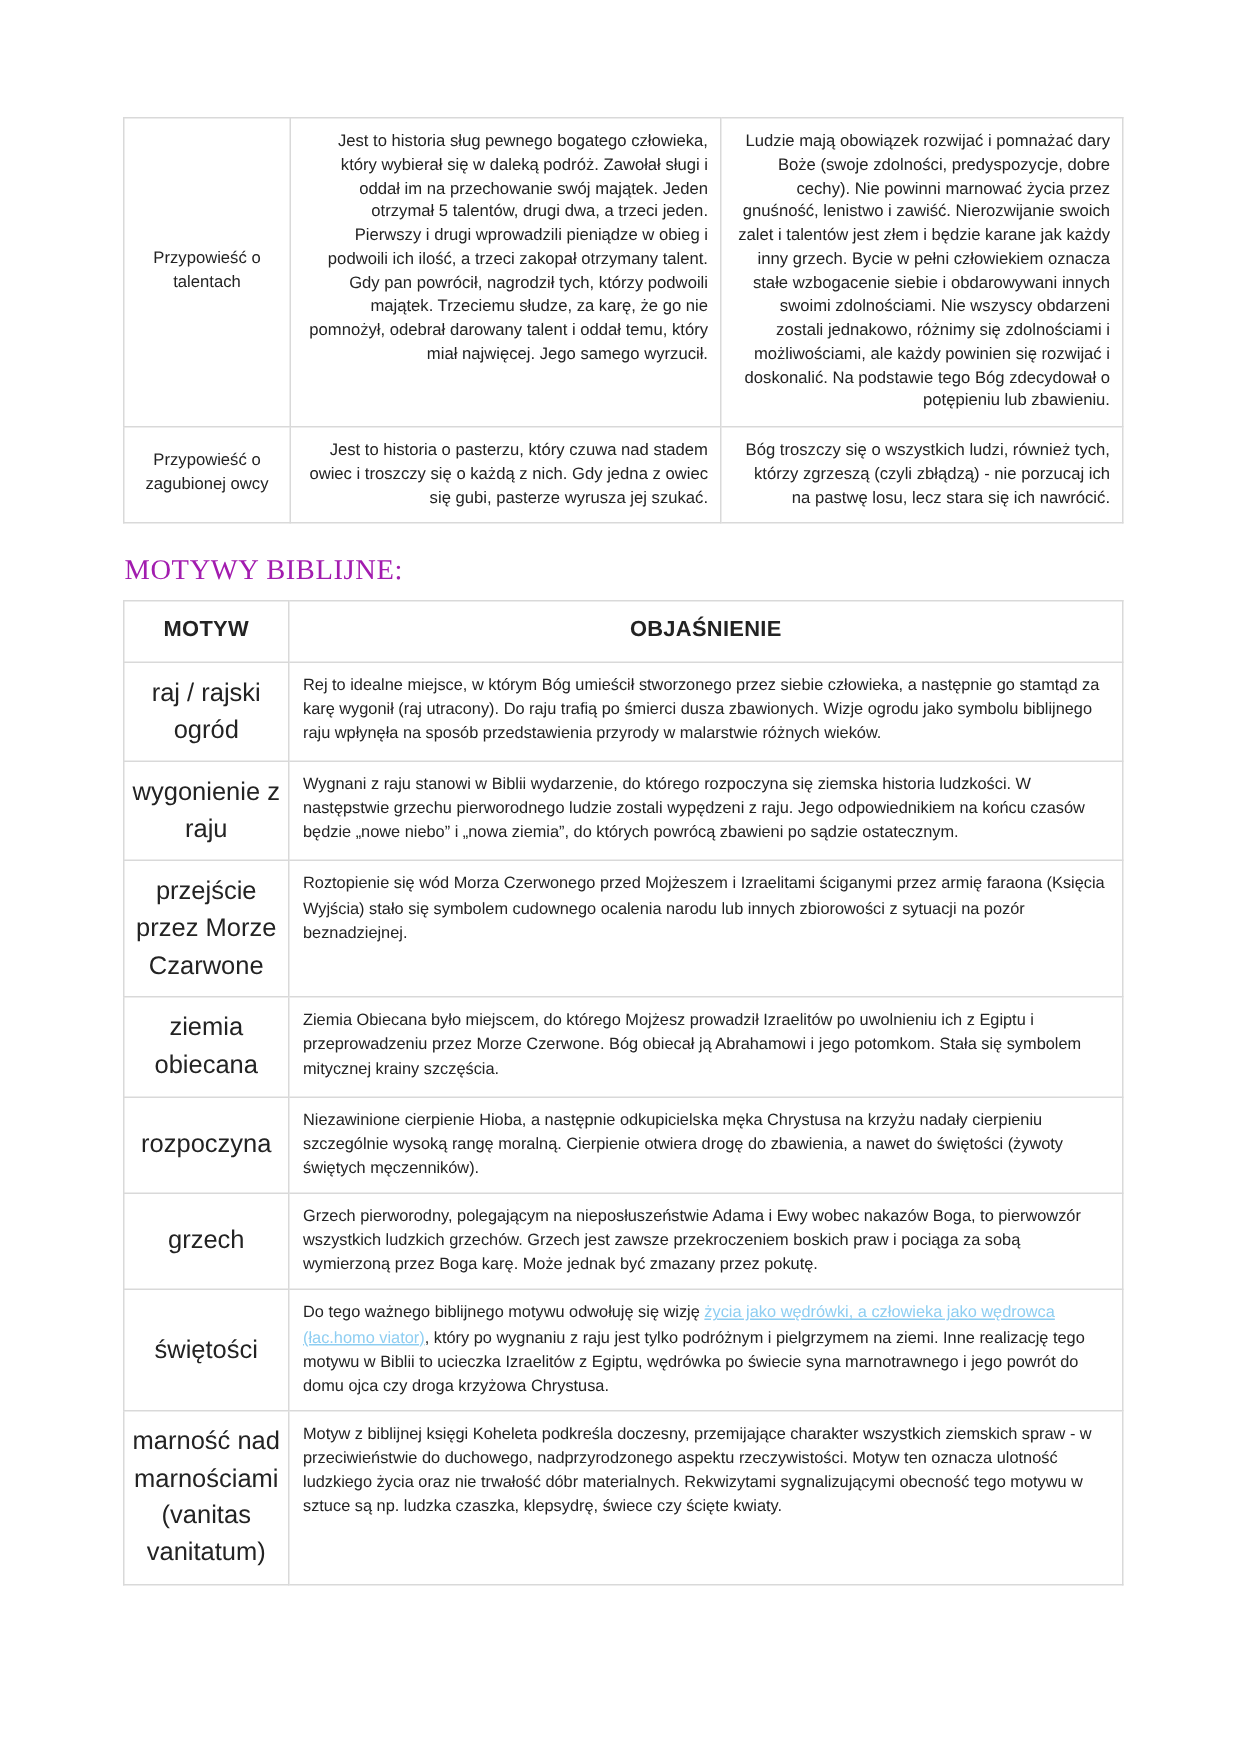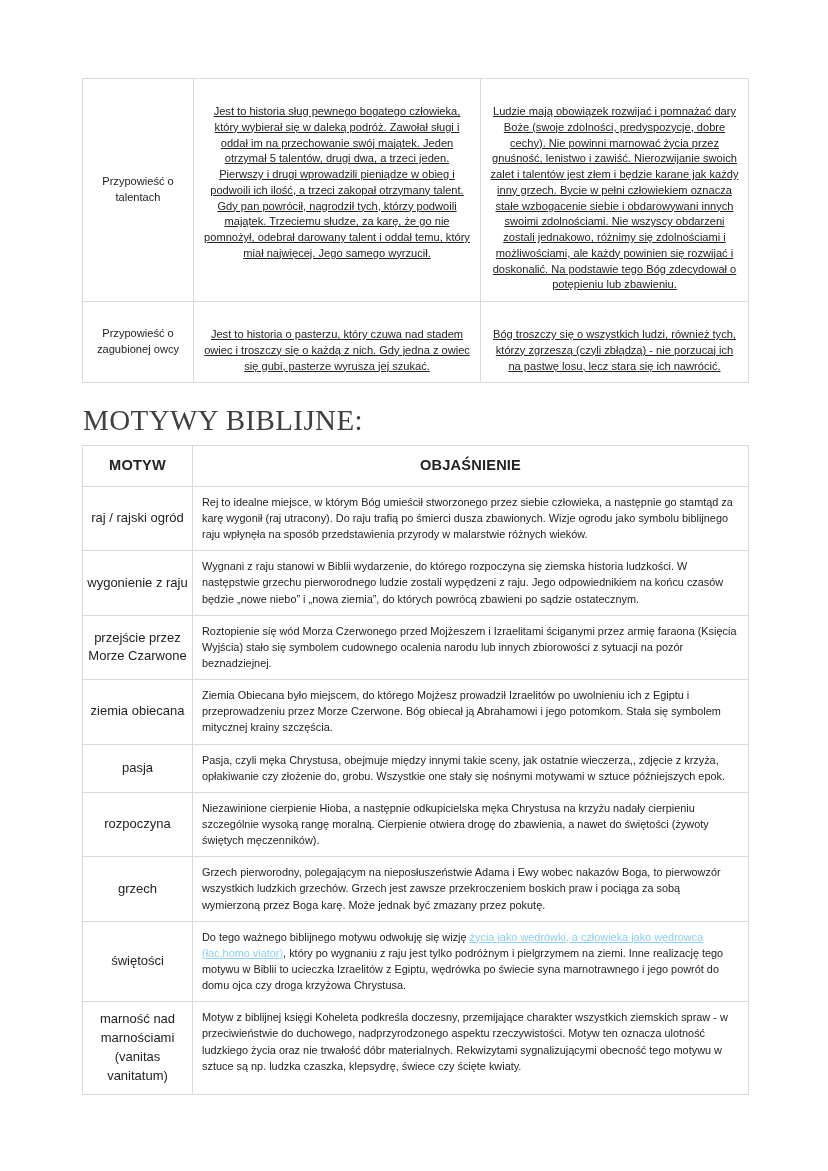--- a/index.html
+++ b/index.html
@@ -47,54 +47,53 @@
   .t1 col.c2 { width: 287px; }
   .t1 col.c3 { width: 268px; }
   .t1 td.label {
     text-align: center;
     vertical-align: middle;
     padding-left: 4px;
     padding-right: 4px;
     border-radius: 17px;
   }
   .t1 td.body {
-    text-align: center;
+    text-align: right;
     vertical-align: top;
-    padding-top: 25px;
-    text-decoration: underline;
+    padding-top: 8px;
   }
 
   
   .section-heading {
     margin: 22px 0 8px 1px;
     font-family: "Liberation Serif", "DejaVu Serif", serif;
-    font-size: 29px;
+    font-size: 19px;
     line-height: 1.1;
     letter-spacing: 0.4px;
-    color: #404040;
+    color: #a21caf;
     font-weight: normal;
   }
 
   
   .t2 col.c1 { width: 110px; }
   .t2 col.c2 { width: 556px; }
   .t2 th.head {
     text-align: center;
     vertical-align: middle;
     font-size: 14.6px;
     padding: 9px 6px 10px 6px;
     color: #232323;
     letter-spacing: 0.2px;
     font-weight: bold;
   }
   .t2 td.motif {
     text-align: center;
     vertical-align: middle;
     padding: 8px 4px;
-    font-size: 13px;
+    font-size: 17px;
     line-height: 1.45;
   }
   .t2 td.expl {
     text-align: left;
     vertical-align: top;
     padding: 7px 9px 8px 9px;
     font-size: 10.9px;
     line-height: 1.48;
     margin-left: 24px;
   }
@@ -155,24 +154,20 @@
       </tr>
       <tr>
         <td class="motif">przejście przez Morze Czarwone</td>
         <td class="expl">Roztopienie się wód Morza Czerwonego przed Mojżeszem i Izraelitami  ściganymi przez armię faraona (Księcia Wyjścia) stało się symbolem cudownego ocalenia narodu lub innych zbiorowości z sytuacji na pozór beznadziejnej.</td>
       </tr>
       <tr>
         <td class="motif">ziemia obiecana</td>
         <td class="expl">Ziemia Obiecana było miejscem, do którego Mojżesz prowadził Izraelitów po uwolnieniu ich z Egiptu i przeprowadzeniu przez Morze Czerwone. Bóg obiecał ją Abrahamowi i jego potomkom. Stała się symbolem mitycznej krainy szczęścia.</td>
       </tr>
       <tr>
-        <td class="motif">pasja</td>
-        <td class="expl">Pasja, czyli męka Chrystusa, obejmuje między innymi takie sceny, jak ostatnie wieczerza,, zdjęcie z krzyża, opłakiwanie czy złożenie do, grobu. Wszystkie one stały się nośnymi motywami w sztuce późniejszych epok.</td>
-      </tr>
-      <tr>
         <td class="motif">rozpoczyna</td>
         <td class="expl">Niezawinione cierpienie Hioba, a następnie odkupicielska męka Chrystusa na krzyżu nadały cierpieniu szczególnie wysoką rangę moralną. Cierpienie otwiera drogę do zbawienia, a nawet do świętości (żywoty świętych męczenników).</td>
       </tr>
       <tr>
         <td class="motif">grzech</td>
         <td class="expl">Grzech pierworodny, polegającym na nieposłuszeństwie Adama i Ewy wobec nakazów Boga, to pierwowzór wszystkich ludzkich grzechów. Grzech jest zawsze przekroczeniem boskich praw i pociąga za sobą wymierzoną przez Boga karę. Może jednak być zmazany przez pokutę.</td>
       </tr>
       <tr>
         <td class="motif">świętości</td>
         <td class="expl">

